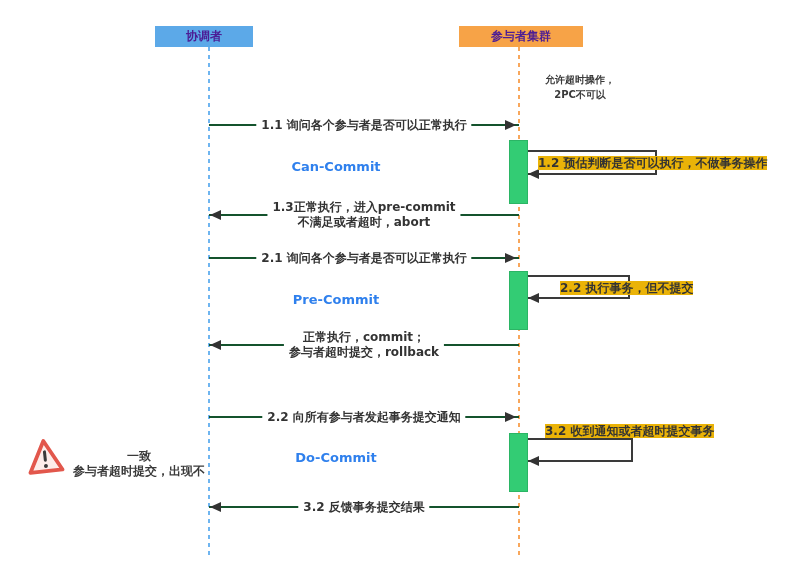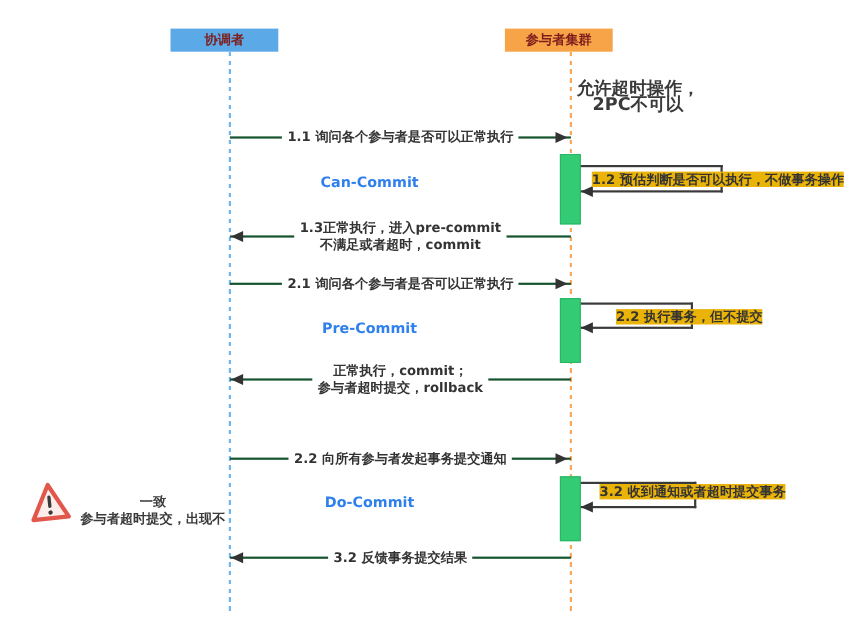--- a/index.html
+++ b/index.html
@@ -13,42 +13,42 @@
     width:785px; height:584px;
     background:#ffffff;
     overflow:hidden;
   }
 
   
   .actor {
     position:absolute;
     height:21px;
     display:flex; align-items:center; justify-content:center;
-    font-size:12px; font-weight:bold; color:#7f1d1d;
+    font-size:12px; font-weight:bold; color:#4c1d95;
   }
   .actor.coordinator { left:155px; top:26px; width:98px; background:#5CA9E8; }
-  .actor.participants { left:459px; top:26px; width:98px; background:#F7A347; }
+  .actor.participants { left:459px; top:26px; width:124px; background:#F7A347; }
 
   
   .lifeline {
     position:absolute; width:2px; top:47px; height:509px;
   }
   .lifeline.left {
     left:208px;
     background:repeating-linear-gradient(to bottom,#6FB5F0 0 4px,transparent 4px 8px);
   }
   .lifeline.right {
     left:518px;
     background:repeating-linear-gradient(to bottom,#F8A75C 0 4px,transparent 4px 8px);
   }
 
   
   .note {
     position:absolute; left:523px; top:72px; width:114px;
-    text-align:center; font-size:16px; font-weight:bold; line-height:15px; color:#3a3a3a;
+    text-align:center; font-size:10px; font-weight:bold; line-height:15px; color:#3a3a3a;
   }
 
   
   .msg {
     position:absolute; left:209px; width:310px; height:2px;
     background:#14532d;
   }
   .head-right {
     position:absolute; right:3px; top:-4px; width:0; height:0;
     border-left:11px solid #333; border-top:5px solid transparent; border-bottom:5px solid transparent;
@@ -131,21 +131,21 @@
 
   <div class="selfmsg" style="top:150px; width:129px; height:25px;">
     <div class="head-left"></div>
   </div>
   <div class="self-label" style="left:538px; top:156px;">1.2 预估判断是否可以执行，不做事务操作</div>
 
   <div class="msg" style="top:214px;">
     <div class="head-left"></div>
     <div class="msg-label">
       <div>1.3正常执行，进入pre-commit</div>
-      <div>不满足或者超时，commit</div>
+      <div>不满足或者超时，abort</div>
     </div>
   </div>
 
   <div class="msg" style="top:257px;">
     <div class="head-right"></div>
     <div class="msg-label">2.1 询问各个参与者是否可以正常执行</div>
   </div>
 
   <div class="selfmsg" style="top:275px; width:102px; height:24px;">
     <div class="head-left"></div>
@@ -161,21 +161,21 @@
   </div>
 
   <div class="msg" style="top:416px;">
     <div class="head-right"></div>
     <div class="msg-label">2.2 向所有参与者发起事务提交通知</div>
   </div>
 
   <div class="selfmsg" style="top:438px; width:105px; height:24px;">
     <div class="head-left"></div>
   </div>
-  <div class="self-label" style="left:545px; top:440px;">3.2 收到通知或者超时提交事务</div>
+  <div class="self-label" style="left:545px; top:424px;">3.2 收到通知或者超时提交事务</div>
 
   <div class="msg" style="top:506px;">
     <div class="head-left"></div>
     <div class="msg-label">3.2 反馈事务提交结果</div>
   </div>
 
   <div class="warning-icon">
     <svg width="38" height="42" viewBox="0 0 40 42">
       <path d="M20 4 L37 36 L3 36 Z" fill="#FDEDEA" stroke="#E2574C" stroke-width="4" stroke-linejoin="round"></path>
       <rect x="18.4" y="14" width="3.2" height="12" rx="1.6" fill="#3a3a3a"></rect>

